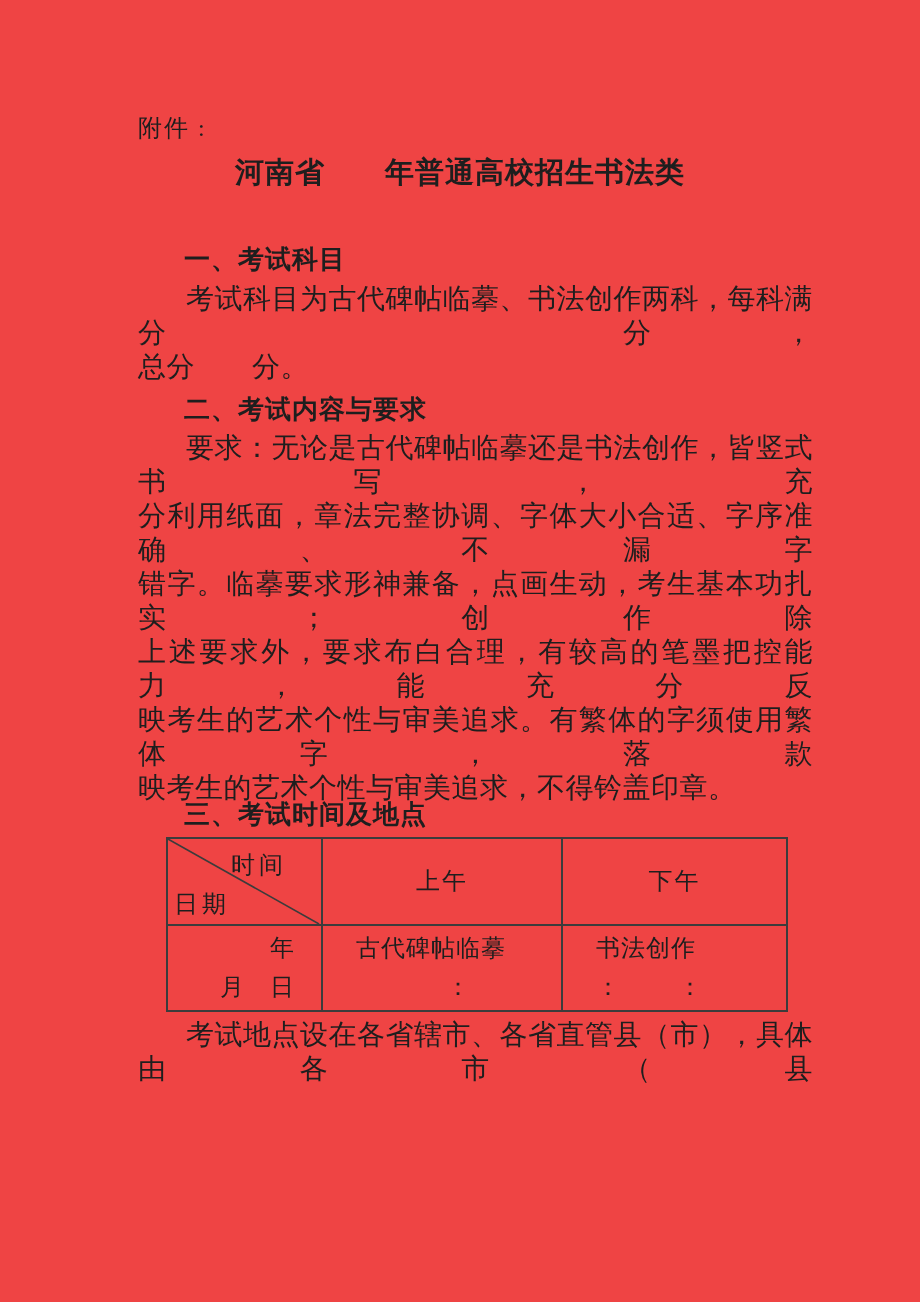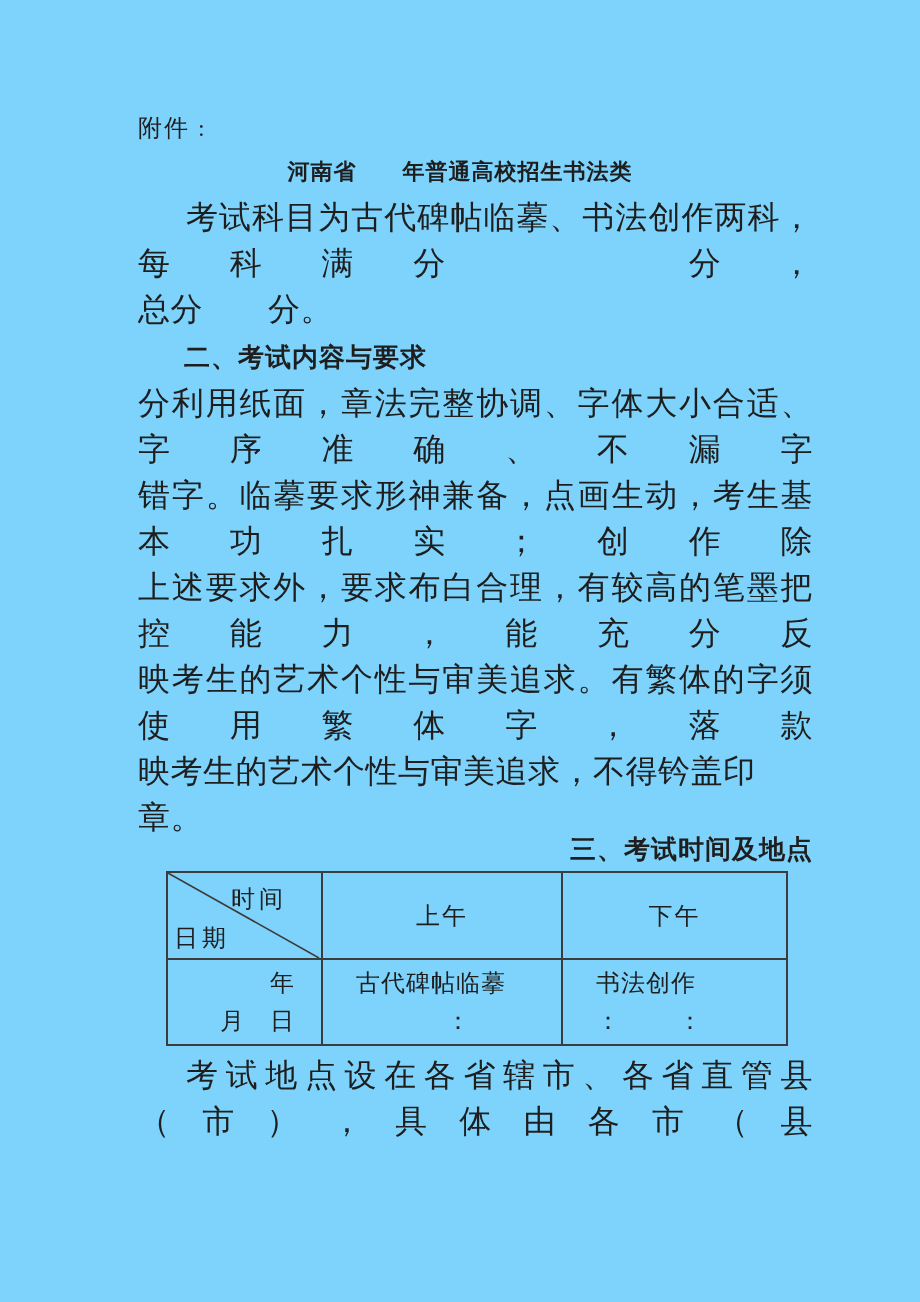--- a/index.html
+++ b/index.html
@@ -1,49 +1,49 @@
 <!DOCTYPE html>
 <html lang="zh"><head>
 <meta charset="utf-8">
 <style>
   html,body { margin:0; padding:0; background:#ffffff; }
   .page {
     position:relative;
     width:920px; height:1302px;
-    background:#7dd3fc;
+    background:#ef4444;
     color:#1e1e1e;
     font-family:"Liberation Serif","DejaVu Serif",serif;
     overflow:hidden;
   }
   .header { padding-top:106px; }
   .attachment {
     margin-left:138px;
     font-size:24px; line-height:44px;
     letter-spacing:2px;
   }
   .title-line {
     text-align:center;
-    font-size:22px; line-height:44px;
+    font-size:29px; line-height:44px;
     font-weight:700;
     font-family:"Liberation Serif","DejaVu Serif",serif;
     letter-spacing:1px;
   }
   .title-line.shift { margin-left:58px; }
   .content { padding:0 107px 0 138px; }
-  .line { font-size:32px; line-height:46px; letter-spacing:0.5px; }
+  .line { font-size:28px; line-height:34px; letter-spacing:0.5px; }
   .indent { text-indent:48px; }
   .full { text-align:justify; text-align-last:justify; }
   .heading {
     font-family:"Liberation Sans","DejaVu Sans",sans-serif;
     font-weight:700;
     font-size:26px; line-height:43.5px;
     text-indent:46px;
     letter-spacing:1px;
   }
-  .heading.tight { margin-top:-12px;text-align:right; }
+  .heading.tight { margin-top:-12px; }
   .after-table { margin-top:6px; }
 
   table.sched {
     border-collapse:collapse;
     table-layout:fixed;
     margin-left:28px;
     width:620px;
   }
   table.sched td {
     border:2px solid #3c3c3c;
@@ -72,24 +72,26 @@
 
 <div class="page">
 
   <div class="header">
     <div class="attachment">附件 :</div>
     <div class="title-line">河南省　　年普通高校招生书法类</div>
   </div>
 
   <div class="content">
 
+    <div class="heading" style="margin-top:44px">一、考试科目</div>
     <div class="line indent full">考试科目为古代碑帖临摹、书法创作两科，每科满分　　分，</div>
     <div class="line">总分　　分。</div>
 
     <div class="heading" style="margin-top:4px">二、考试内容与要求</div>
+    <div class="line indent full">要求：无论是古代碑帖临摹还是书法创作，皆竖式书写，充</div>
     <div class="line full">分利用纸面，章法完整协调、字体大小合适、字序准确、不漏字</div>
     <div class="line full">错字。临摹要求形神兼备，点画生动，考生基本功扎实；创作除</div>
     <div class="line full">上述要求外，要求布白合理，有较高的笔墨把控能力，能充分反</div>
     <div class="line full">映考生的艺术个性与审美追求。有繁体的字须使用繁体字，落款</div>
     <div class="line">映考生的艺术个性与审美追求，不得钤盖印章。</div>
 
     <div class="heading tight">三、考试时间及地点</div>
 
     <table class="sched">
       <colgroup>

